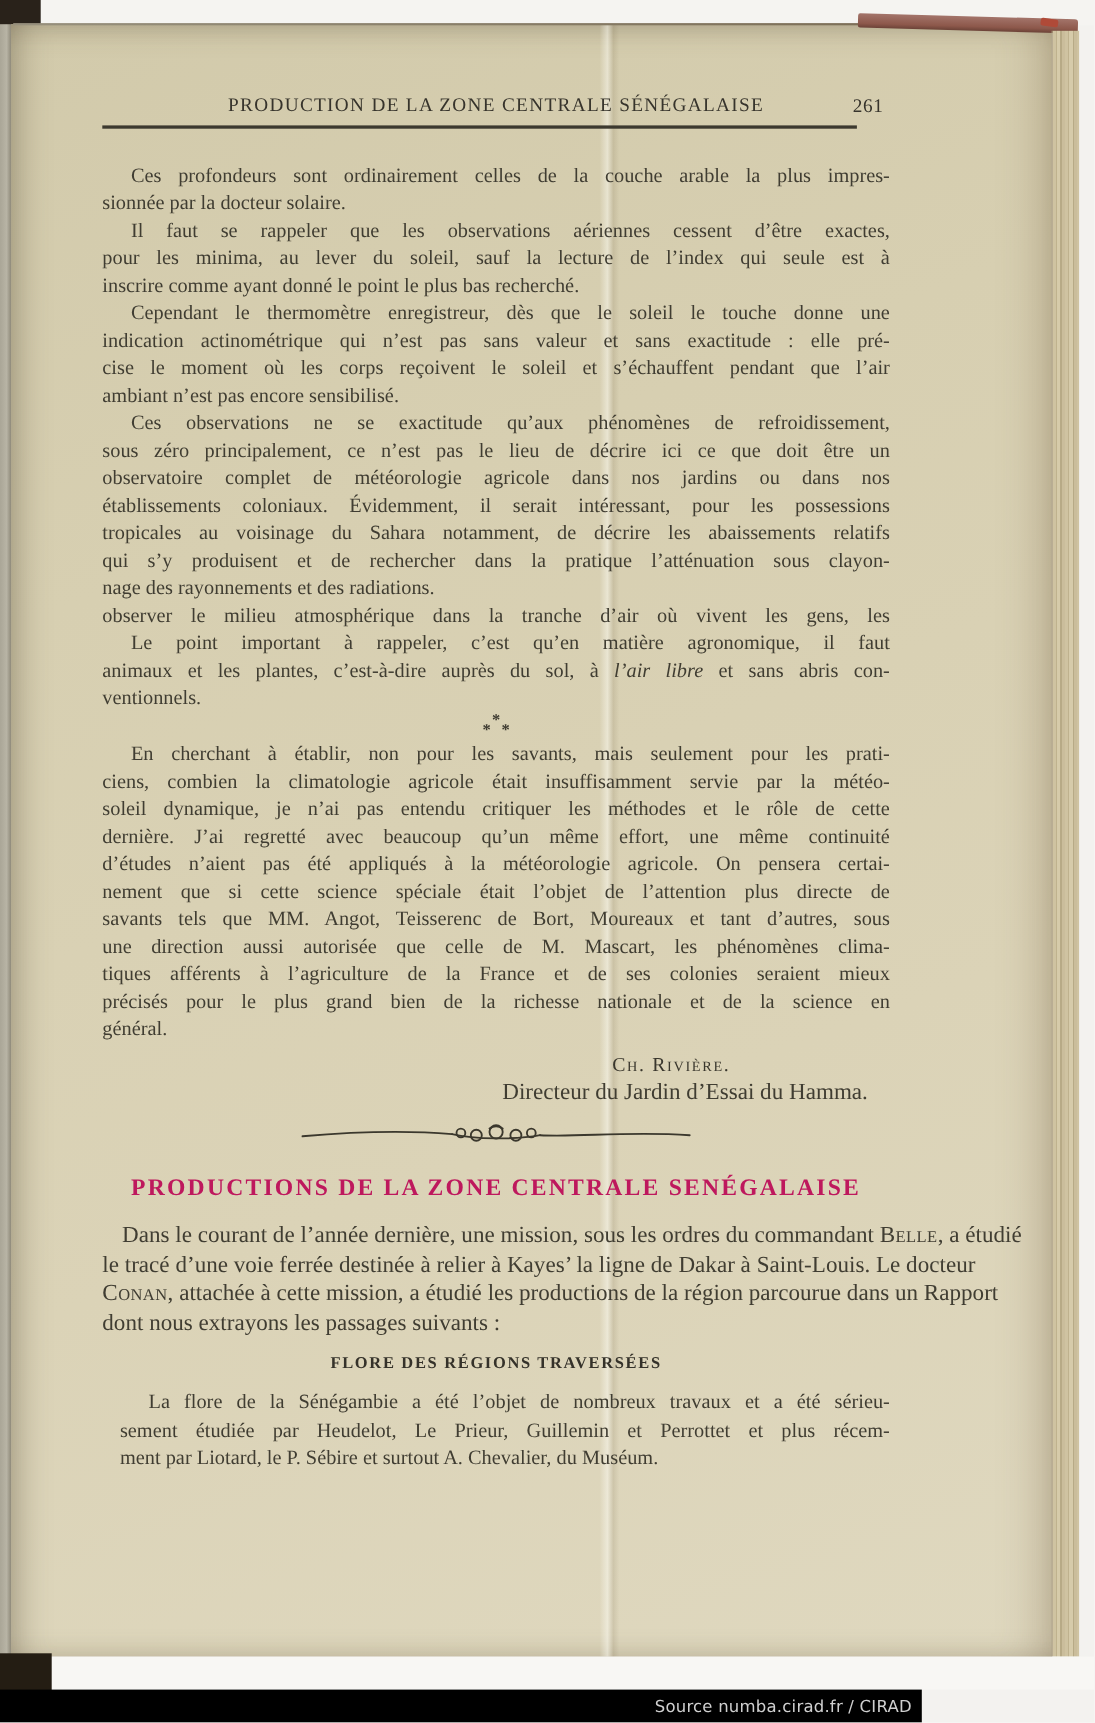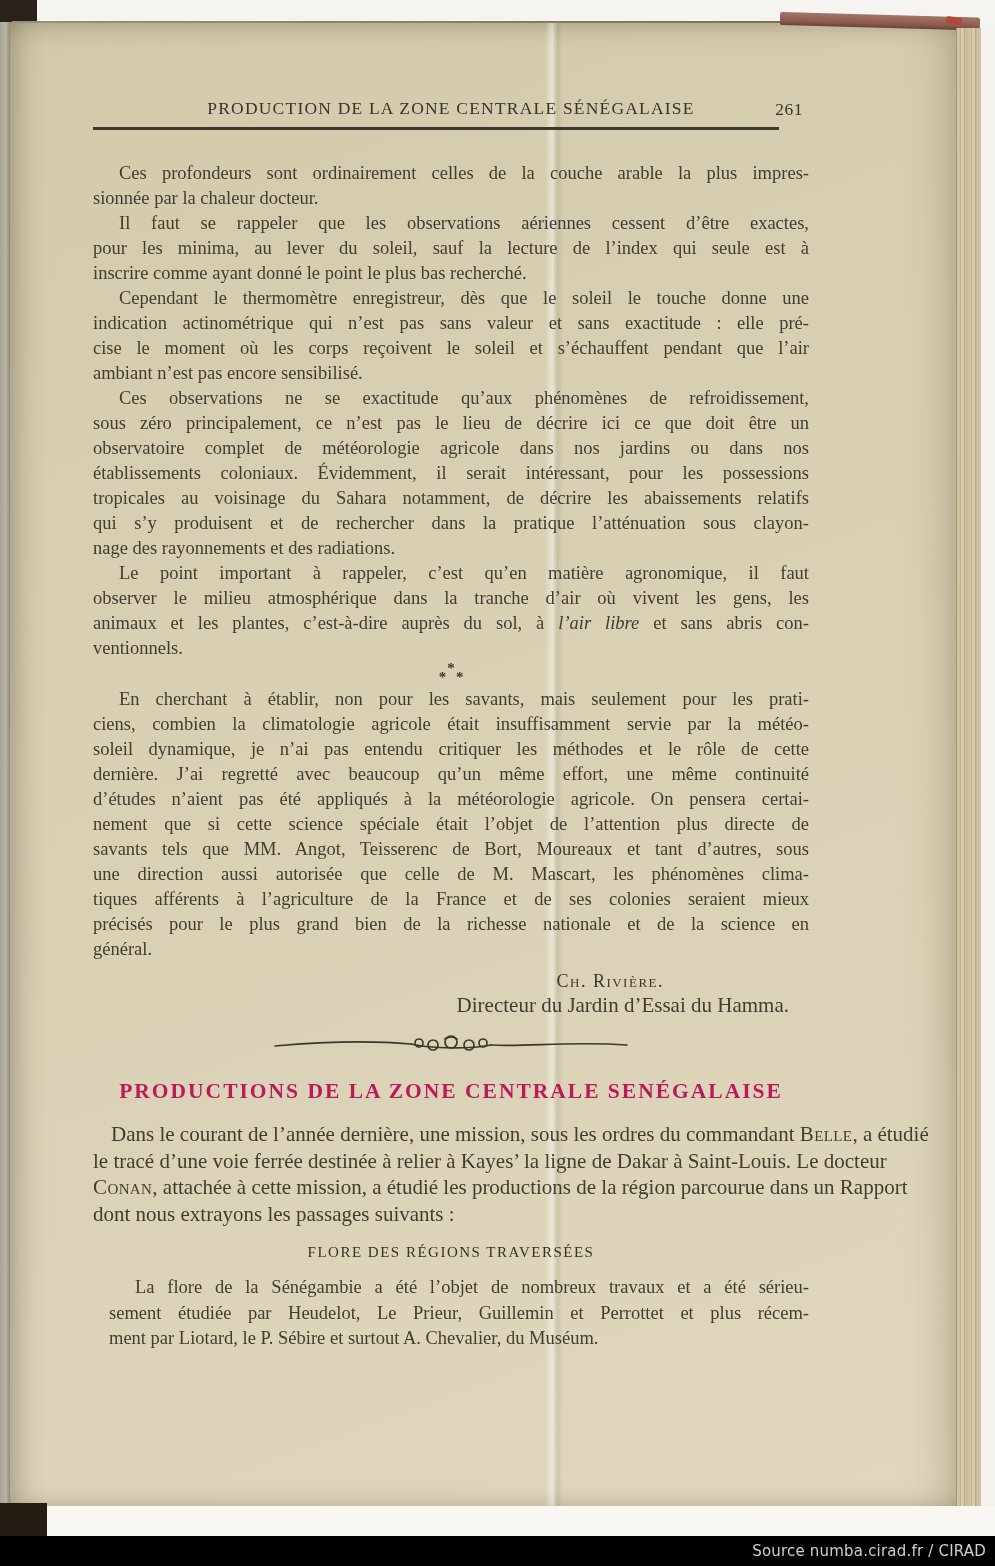--- a/index.html
+++ b/index.html
@@ -24,27 +24,27 @@
     background:repeating-linear-gradient(90deg,#cfc3a1 0 3px,#bfb28e 3px 4px,#d6cbaa 4px 7px,#b7aa86 7px 8px,#cabd9b 8px 11px);}
   .red-band{position:absolute;left:780px;top:12px;width:200px;height:13px;
     transform:rotate(1.6deg);transform-origin:left center;
     background:linear-gradient(#a3746a 0,#8d584b 70%,#6b4237 100%);border-radius:2px 3px 2px 2px;}
   .red-accent{position:absolute;left:946px;top:17px;width:16px;height:7px;background:#b04a38;
     transform:rotate(8deg);border-radius:2px;}
   .top-line{position:absolute;left:12px;top:21px;width:772px;height:2px;
     background:linear-gradient(90deg,#97907d,#7d6f58);}
   .bottom-white{position:absolute;left:0;top:1506px;width:995px;height:30px;background:#f8f7f4;}
   .bl-dark{position:absolute;left:0;top:1503px;width:47px;height:34px;background:#241d13;}
-  .footer-bar{position:absolute;left:0;top:1536px;width:995px;height:30px;background:#000;
+  .footer-bar{position:absolute;left:0;top:1536px;width:838px;height:30px;background:#000;
     display:flex;align-items:center;justify-content:flex-end;}
   .footer-bar .credit{color:#cfcfcf;font-family:"DejaVu Sans","Liberation Sans",sans-serif;
     font-size:15px;padding-right:9px;letter-spacing:.2px;}
 
   
-  .col{position:absolute;left:93px;top:98px;width:716px;color:#403d32;}
+  .col{position:absolute;left:93px;top:85px;width:716px;color:#403d32;}
   .page-header{position:relative;text-align:center;font-size:17.5px;letter-spacing:1.2px;
     color:#37342c;line-height:20px;}
   .page-header .num{position:absolute;right:6px;top:1px;letter-spacing:.5px;}
   .header-rule{margin-top:9px;width:686px;height:3px;background:#3c392f;}
 
   .body-block{margin-top:31px;font-size:18.5px;}
   .para .line{line-height:25px;text-align:justify;text-align-last:justify;white-space:nowrap;}
   .para .line.last{text-align:left;text-align-last:left;white-space:normal;}
   .para .line.first{text-indent:26px;}
   .i{font-style:italic;}
@@ -58,21 +58,21 @@
   .sig-name{text-align:right;padding-right:145px;font-variant:small-caps;
     font-size:18px;letter-spacing:1.5px;line-height:24px;color:#3a372d;}
   .sig-title{text-align:right;padding-right:20px;font-size:21px;line-height:25px;}
 
   .ornament{margin:13px 0 0;text-align:center;}
   .section-heading{margin-top:17px;text-align:center;font-size:21.5px;font-weight:bold;
     letter-spacing:2px;color:#be185d;line-height:26px;}
   .intro-block{margin-top:17px;font-size:21px;}
   .intro-block .para .line{line-height:26.5px;text-align:right;}
   .intro-block .para .line.first{text-indent:18px;}
-  .section-subheading{margin-top:15px;text-align:center;font-size:15px;font-weight:normal;
+  .section-subheading{margin-top:15px;text-align:center;font-size:15px;font-weight:bold;
     letter-spacing:1.5px;color:#35322a;line-height:20px;}
   .flora-block{margin-top:13px;font-size:18.5px;margin-left:16px;}
   .flora-block .para .line{line-height:25.5px;}
 </style>
 </head>
 <body>
 
 <div class="screenshot">
 
   <div class="top-white"></div>
@@ -91,21 +91,21 @@
 
     <div class="page-header">
       <span>PRODUCTION DE LA ZONE CENTRALE SÉNÉGALAISE</span>
       <span class="num">261</span>
     </div>
     <div class="header-rule"></div>
 
     <div class="body-block">
         <div class="para">
           <div class="line first"><span>Ces profondeurs sont ordinairement celles de la couche arable la plus impres-</span></div>
-          <div class="line last"><span>sionnée par la chaleur docteur.</span></div>
+          <div class="line last"><span>sionnée par la docteur solaire.</span></div>
         </div>
         <div class="para">
           <div class="line first"><span>Il faut se rappeler que les observations aériennes cessent d’être exactes,</span></div>
           <div class="line"><span>pour les minima, au lever du soleil, sauf la lecture de l’index qui seule est à</span></div>
           <div class="line last"><span>inscrire comme ayant donné le point le plus bas recherché.</span></div>
         </div>
         <div class="para">
           <div class="line first"><span>Cependant le thermomètre enregistreur, dès que le soleil le touche donne une</span></div>
           <div class="line"><span>indication actinométrique qui n’est pas sans valeur et sans exactitude : elle pré-</span></div>
           <div class="line"><span>cise le moment où les corps reçoivent le soleil et s’échauffent pendant que l’air</span></div>
@@ -114,22 +114,22 @@
         <div class="para">
           <div class="line first"><span>Ces observations ne se exactitude qu’aux phénomènes de refroidissement,</span></div>
           <div class="line"><span>sous zéro principalement, ce n’est pas le lieu de décrire ici ce que doit être un</span></div>
           <div class="line"><span>observatoire complet de météorologie agricole dans nos jardins ou dans nos</span></div>
           <div class="line"><span>établissements coloniaux. Évidemment, il serait intéressant, pour les possessions</span></div>
           <div class="line"><span>tropicales au voisinage du Sahara notamment, de décrire les abaissements relatifs</span></div>
           <div class="line"><span>qui s’y produisent et de rechercher dans la pratique l’atténuation sous clayon-</span></div>
           <div class="line last"><span>nage des rayonnements et des radiations.</span></div>
         </div>
         <div class="para">
+          <div class="line"><span>observer le milieu atmosphérique dans la tranche d’air où vivent les gens, les</span></div>
           <div class="line first"><span>Le point important à rappeler, c’est qu’en matière agronomique, il faut</span></div>
-          <div class="line"><span>observer le milieu atmosphérique dans la tranche d’air où vivent les gens, les</span></div>
           <div class="line"><span>animaux et les plantes, c’est-à-dire auprès du sol, à </span><span class="i">l’air libre</span><span> et sans abris con-</span></div>
           <div class="line last"><span>ventionnels.</span></div>
         </div>
       </div>
 
     <div class="asterism">
       <div class="row1">*</div>
       <div class="row2">*  *</div>
     </div>
 

